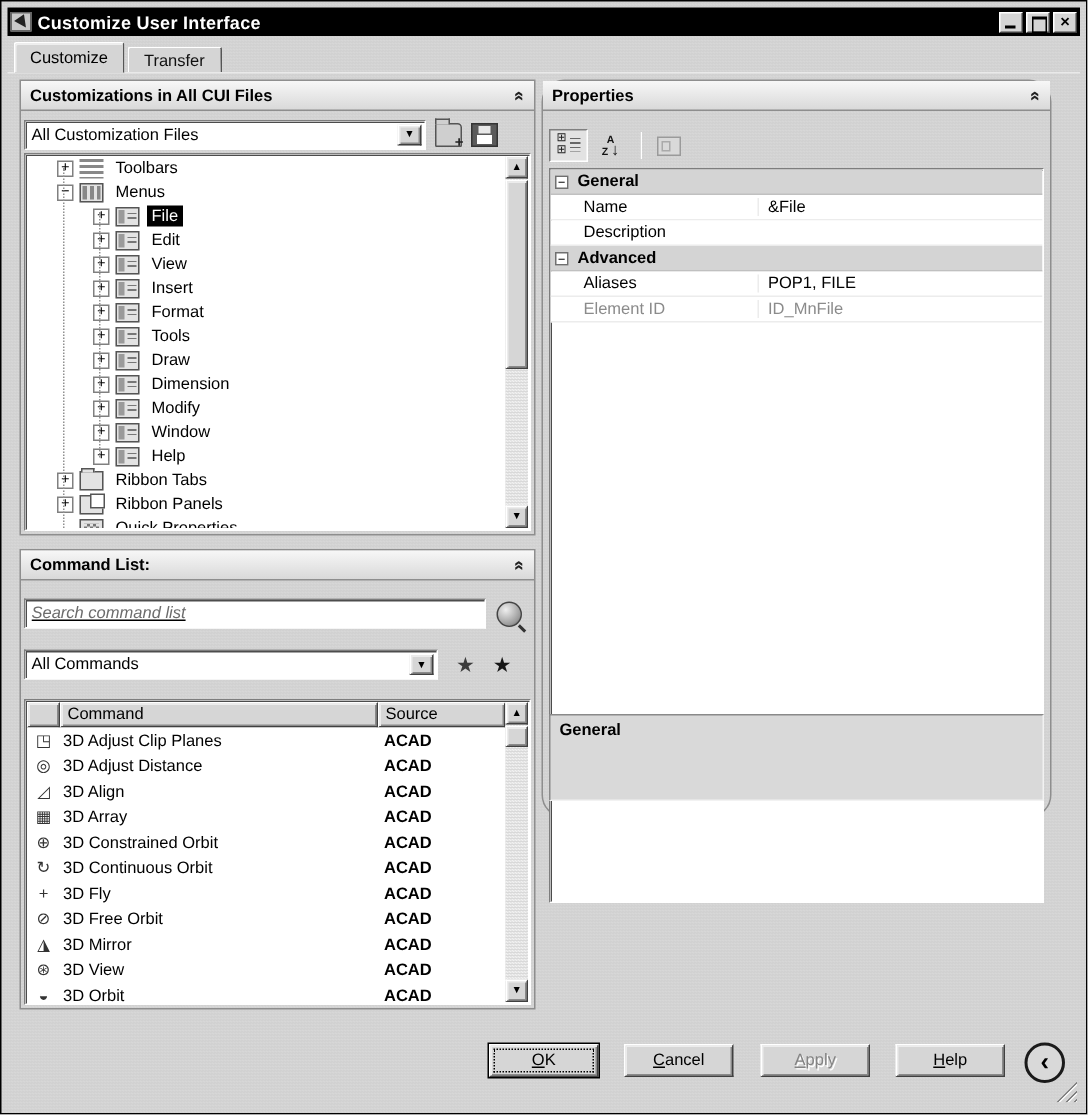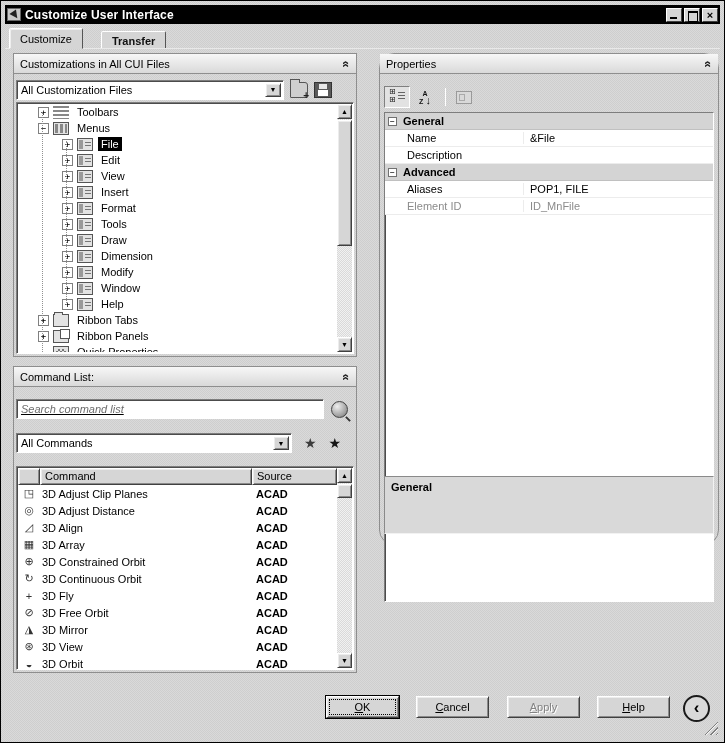--- a/index.html
+++ b/index.html
@@ -25,28 +25,28 @@
   .glyph-min::after { content:""; position:absolute; left:3px; bottom:2px; width:7px; height:2px; background:#000; }
   .glyph-max::after { content:""; position:absolute; left:3px; top:2px; width:8px; height:8px;
     border:1px solid #000; border-top-width:2px; }
   .glyph-close { font-weight:bold; font-size:11px; text-align:center; line-height:12px; }
 
   
   .tabs { position:absolute; left:8px; top:27px; height:21px; display:flex; align-items:flex-end; }
   .tab { border:1px solid; border-color:#fff #555 transparent #fff; background:#d5d5d5;
     padding:3px 10px 4px; border-radius:2px 2px 0 0; position:relative; }
   .tab.active { height:21px; z-index:2; padding-top:4px; box-shadow:inset 1px 1px 0 #eee; }
-  .tab.inactive { height:18px; margin-left:18px; color:#111;font-weight:bold; }
+  .tab.inactive { height:18px; margin-left:2px; color:#111; }
   .page-top-line { position:absolute; left:4px; right:4px; top:47px; height:1px; background:#e9e9e9; }
 
   
   .panel { position:absolute; border:1px solid #8e8e8e; background:transparent; }
   .panel-header { height:20px; background:linear-gradient(#f7f7f7,#d9d9d9);
     border-bottom:1px solid #8e8e8e; display:flex; align-items:center; padding:0 6px; }
-  .panel-title { font-weight:normal; font-size:11px; }
+  .panel-title { font-weight:bold; font-size:11px; }
   .chevron-up { margin-left:auto; display:inline-block; transform:rotate(90deg);
     font-weight:bold; font-size:12px; color:#222; line-height:10px; }
 
   .sunken { background:#fff; border:1px solid; border-color:#7d7d7d #fff #fff #7d7d7d;
     box-shadow:inset 1px 1px 0 #4c4c4c; }
   .raised { background:#d6d6d6; border:1px solid; border-color:#fff #404040 #404040 #fff;
     box-shadow:inset 1px 1px 0 #ececec, inset -1px -1px 0 #8a8a8a; }
 
   .combo { position:relative; height:20px; padding:3px 20px 0 4px; white-space:nowrap; overflow:hidden; }
   .combo-arrow { position:absolute; top:2px; right:2px; bottom:2px; width:16px;
@@ -116,21 +116,21 @@
   .cmd-head { position:absolute; left:1px; top:1px; right:16px; height:17px; display:flex; }
   .th { height:17px; padding:1px 4px; font-size:11px; overflow:hidden; }
   .th-icon { width:22px; } .th-cmd { width:212px; } .th-src { flex:1; }
   .cmd-rows { position:absolute; left:1px; top:18px; right:16px; bottom:1px; background:#fff; overflow:hidden; }
   .cmd-row { height:17px; display:flex; align-items:center; white-space:nowrap; }
   .cicon { width:22px; text-align:center; font-size:11px; color:#333; flex:0 0 auto; }
   .cname { width:212px; padding-left:2px; overflow:hidden; }
   .csrc { flex:1; padding-left:4px;font-weight:bold; }
 
   
-  #prop-panel { left:378px; top:52px; width:340px; height:492px;border-radius:15px; }
+  #prop-panel { left:360px; top:52px; width:340px; height:492px;border-radius:15px; }
   .prop-toolbar { position:absolute; left:4px; top:30px; right:4px; height:26px; display:flex; align-items:center; }
   .ptb-btn { width:26px; height:22px; position:relative; margin-right:2px; display:flex; align-items:center; justify-content:center; }
   .ptb-btn.active { border:1px solid; border-color:#808080 #fff #fff #808080; background:#e2e2e2; }
   .ptb-sep { width:1px; height:18px; background:#9a9a9a; border-right:1px solid #fff; margin:0 5px; }
   .icon-categorized { width:16px; height:14px; position:relative; }
   .icon-categorized::before { content:"⊞\A⊞"; white-space:pre; position:absolute; left:0; top:-2px;
     font:8px/8px "DejaVu Sans", sans-serif; color:#222; }
   .icon-categorized::after { content:""; position:absolute; right:0; top:2px; width:7px; height:9px;
     background:repeating-linear-gradient(#666 0 1px, transparent 1px 3px); }
   .icon-az-sort { font:bold 7px/7px "Liberation Sans", sans-serif; color:#111; text-align:center; }

